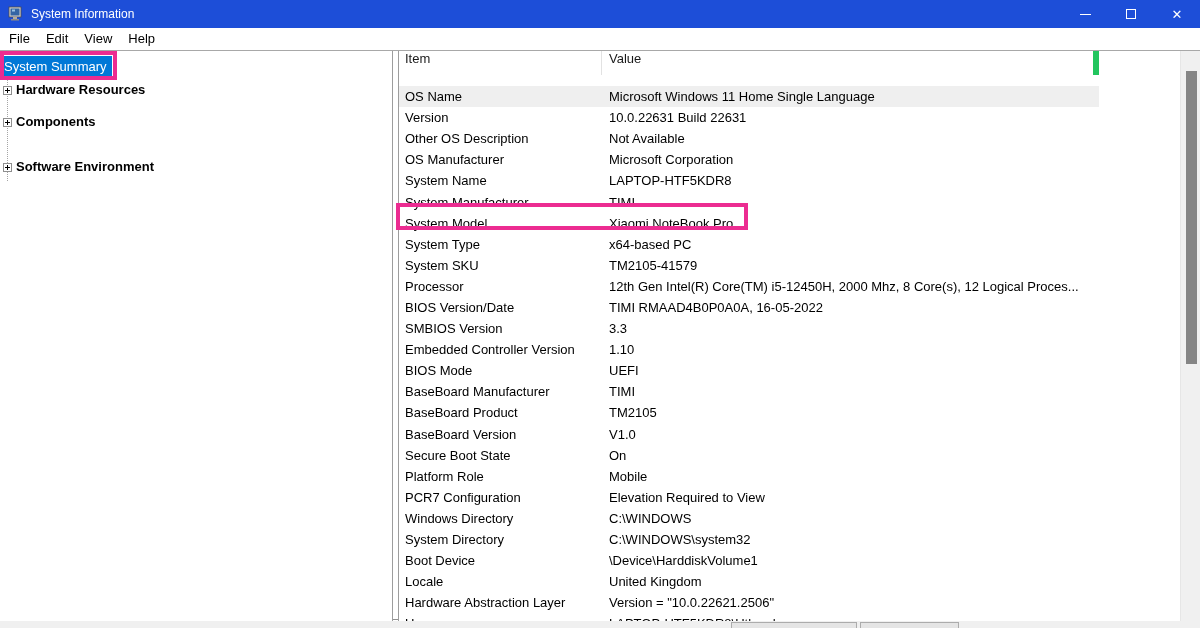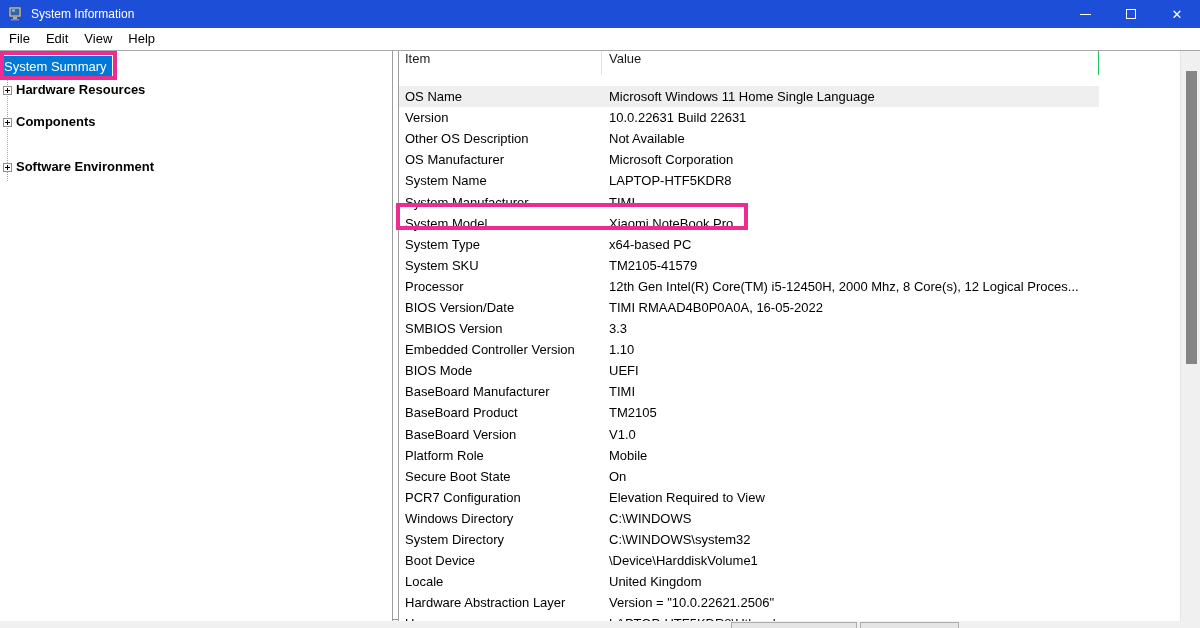--- a/index.html
+++ b/index.html
@@ -39,21 +39,21 @@
               margin-left:3px; margin-right:4px; position:relative; flex:0 0 auto; z-index:1; }
   .expander::before { content:""; position:absolute; left:1px; top:3px; width:5px; height:1px; background:#000; }
   .expander::after  { content:""; position:absolute; left:3px; top:1px; width:1px; height:5px; background:#000; }
 
   .list-pane { position:absolute; left:398px; top:0; width:782px; height:570px;
                background:#fff; border-left:1px solid #9d9d9d; overflow:hidden; }
   .list-header { position:absolute; left:0; top:0; width:782px; height:28px; background:#fff;
                  display:flex; padding-bottom:4px; }
   .hcell { font-size:13px; color:#1a1a1a; }
   .hcell.item { width:203px; padding-left:6px; border-right:1px solid #e2e2e2; }
-  .hcell.val  { width:497px; padding-left:7px; border-right:1px solid #22c55e; }
+  .hcell.val  { width:497px; padding-left:7px; border-right:6px solid #22c55e; }
   .rows { position:absolute; left:0; top:28px; width:782px; }
   .row { display:flex; width:700px; height:21.1px; align-items:center; }
   .row.hl { background:#efefef;margin-top:7px; }
   .cell { font-size:13px; white-space:nowrap; overflow:hidden; }
   .cell.item { width:203px; padding-left:6px; flex:0 0 auto; }
   .cell.val  { width:497px; padding-left:7px; flex:0 0 auto; }
 
   
   .vscroll { position:absolute; left:1180px; top:0; width:20px; height:570px;
              background:#f0f0f0; border-left:1px solid #e6e6e6; }
@@ -191,26 +191,26 @@
           </div>
           <div class="row">
             <span class="cell item">BaseBoard Product</span>
             <span class="cell val">TM2105</span>
           </div>
           <div class="row">
             <span class="cell item">BaseBoard Version</span>
             <span class="cell val">V1.0</span>
           </div>
           <div class="row">
+            <span class="cell item">Secure Boot State</span>
+            <span class="cell val">On</span>
+          </div>
+          <div class="row">
             <span class="cell item">Platform Role</span>
             <span class="cell val">Mobile</span>
-          </div>
-          <div class="row">
-            <span class="cell item">Secure Boot State</span>
-            <span class="cell val">On</span>
           </div>
           <div class="row">
             <span class="cell item">PCR7 Configuration</span>
             <span class="cell val">Elevation Required to View</span>
           </div>
           <div class="row">
             <span class="cell item">Windows Directory</span>
             <span class="cell val">C:\WINDOWS</span>
           </div>
           <div class="row">

